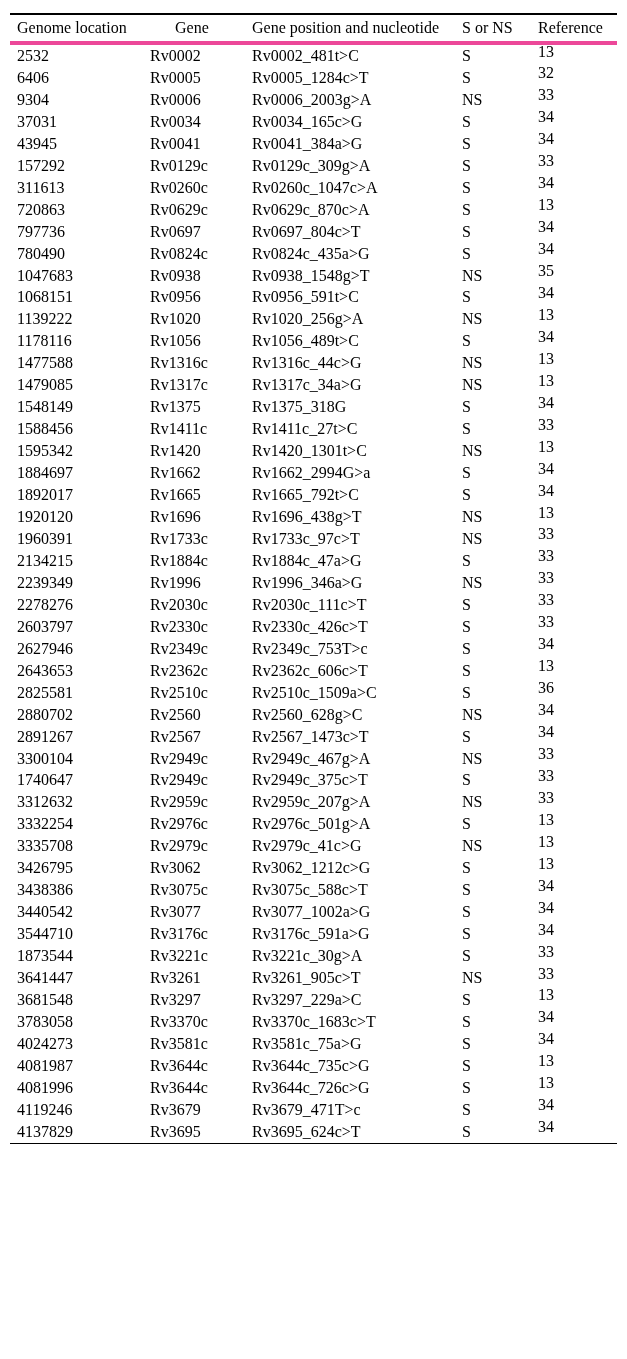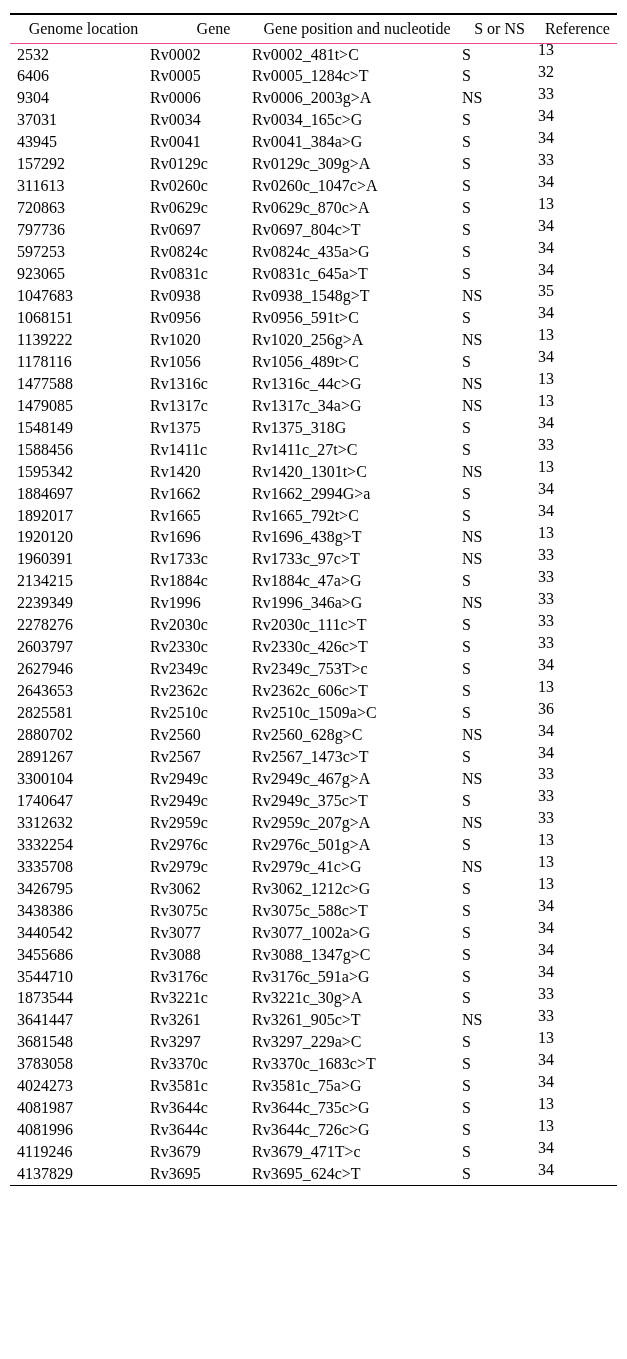--- a/index.html
+++ b/index.html
@@ -13,24 +13,24 @@
   .page { position: relative; width: 627px; height: 1359px; background: #ffffff; }
   table.snp-table {
     border-collapse: collapse;
     table-layout: fixed;
     width: 607px;
     margin: 13px 0 0 10px;
     border-top: 2px solid #000;
   }
   thead th {
     height: 29px;
-    border-bottom: 1px solid #ec4899;
+    border-bottom: 4px solid #ec4899;
     font-weight: normal;
     font-size: 16px;
-    text-align: center;
+    text-align: left;
     vertical-align: middle;
     white-space: nowrap;
     padding: 0;
   }
   tbody td {
     height: 21.95px;
     line-height: 21.95px;
     font-size: 16px;
     vertical-align: middle;
     white-space: nowrap;
@@ -130,30 +130,23 @@
           <td class="c5"><span class="ref-sup">13</span></td>
         </tr>
         <tr>
           <td class="c1">797736</td>
           <td class="c2">Rv0697</td>
           <td class="c3">Rv0697_804c&gt;T</td>
           <td class="c4">S</td>
           <td class="c5"><span class="ref-sup">34</span></td>
         </tr>
         <tr>
-          <td class="c1">597253</td>
+          <td class="c1">780490</td>
           <td class="c2">Rv0824c</td>
           <td class="c3">Rv0824c_435a&gt;G</td>
-          <td class="c4">S</td>
-          <td class="c5"><span class="ref-sup">34</span></td>
-        </tr>
-        <tr>
-          <td class="c1">923065</td>
-          <td class="c2">Rv0831c</td>
-          <td class="c3">Rv0831c_645a&gt;T</td>
           <td class="c4">S</td>
           <td class="c5"><span class="ref-sup">34</span></td>
         </tr>
         <tr>
           <td class="c1">1047683</td>
           <td class="c2">Rv0938</td>
           <td class="c3">Rv0938_1548g&gt;T</td>
           <td class="c4">NS</td>
           <td class="c5"><span class="ref-sup">35</span></td>
         </tr>
@@ -350,27 +343,20 @@
           <td class="c1">3438386</td>
           <td class="c2">Rv3075c</td>
           <td class="c3">Rv3075c_588c&gt;T</td>
           <td class="c4">S</td>
           <td class="c5"><span class="ref-sup">34</span></td>
         </tr>
         <tr>
           <td class="c1">3440542</td>
           <td class="c2">Rv3077</td>
           <td class="c3">Rv3077_1002a&gt;G</td>
-          <td class="c4">S</td>
-          <td class="c5"><span class="ref-sup">34</span></td>
-        </tr>
-        <tr>
-          <td class="c1">3455686</td>
-          <td class="c2">Rv3088</td>
-          <td class="c3">Rv3088_1347g&gt;C</td>
           <td class="c4">S</td>
           <td class="c5"><span class="ref-sup">34</span></td>
         </tr>
         <tr>
           <td class="c1">3544710</td>
           <td class="c2">Rv3176c</td>
           <td class="c3">Rv3176c_591a&gt;G</td>
           <td class="c4">S</td>
           <td class="c5"><span class="ref-sup">34</span></td>
         </tr>

